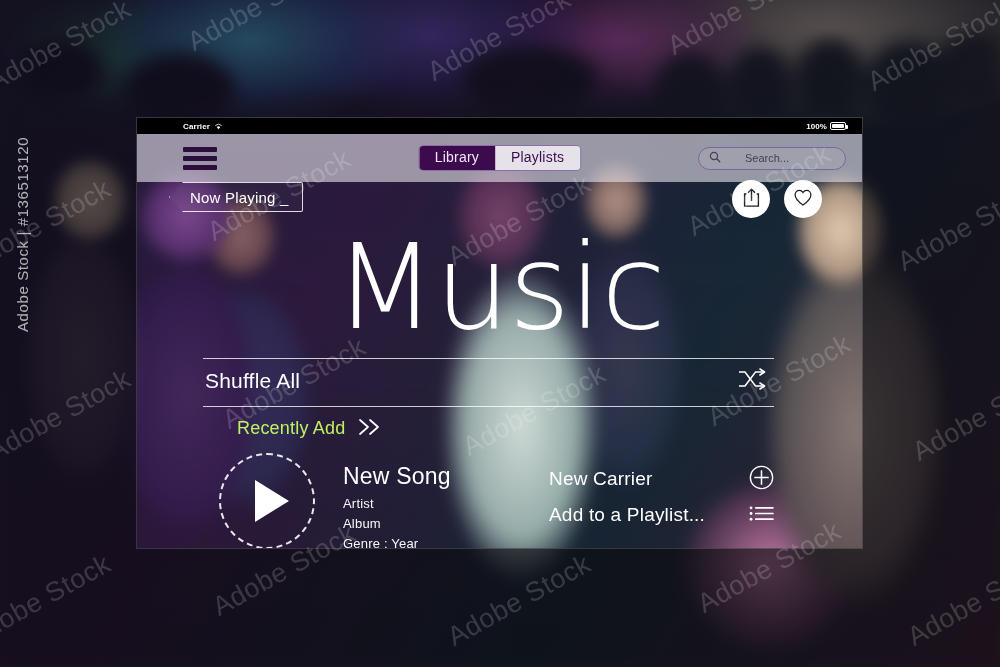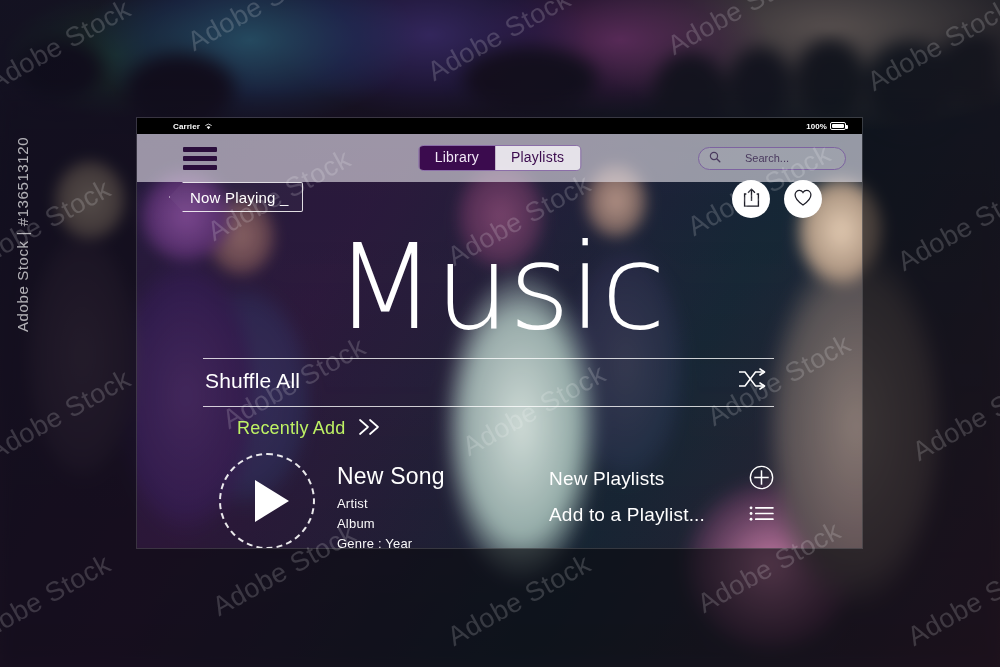--- a/index.html
+++ b/index.html
@@ -77,21 +77,21 @@
     overflow:hidden; border:1px solid rgba(255,255,255,.16);
   }
   
   .panel-photo{ position:absolute; left:-136px; top:-117px; width:1000px; height:667px; }
 
   .statusbar{
     position:absolute; left:0; right:0; top:0; height:16px; background:#000;
     display:flex; align-items:center; color:#fff; font-size:8px; font-weight:bold;
     letter-spacing:.1px;
   }
-  .sb-left{ position:absolute; left:36px; display:flex; align-items:center; gap:4px; }
+  .sb-left{ position:absolute; left:46px; display:flex; align-items:center; gap:4px; }
   .sb-center{ position:absolute; left:0; right:0; text-align:center; font-size:9px; }
   .sb-right{ position:absolute; right:16px; display:flex; align-items:center; gap:3px; }
   .wifi{ width:9px; height:8px; display:inline-block; }
   .batt{ width:16px; height:8px; border:1px solid #fff; border-radius:2px; position:relative; }
   .batt:after{ content:""; position:absolute; right:-3px; top:2px; width:2px; height:4px; background:#fff; border-radius:0 1px 1px 0; }
   .batt i{ position:absolute; left:1px; top:1px; bottom:1px; right:1px; background:#fff; border-radius:1px; display:block; }
 
   .navbar{
     position:absolute; left:0; right:0; top:16px; height:48px;
     background:rgba(228,224,233,.62);
@@ -167,21 +167,21 @@
     border:2px dashed rgba(255,255,255,.9);
     display:flex; align-items:center; justify-content:center;
     flex:0 0 auto; cursor:pointer;
   }
   .triangle{
     width:0; height:0; border-left:34px solid #fff;
     border-top:21px solid transparent; border-bottom:21px solid transparent;
     margin-left:9px;
   }
 
-  .song-meta{ margin-left:22px; padding-top:10px; color:#fff; }
+  .song-meta{ margin-left:28px; padding-top:10px; color:#fff; }
   .song-title{ font-size:23px; font-weight:400; letter-spacing:.2px; margin-bottom:4px; }
   .song-sub{ font-size:13px; font-weight:300; line-height:1.55; letter-spacing:.2px; opacity:.97; }
 
   .playlist-col{ margin-left:auto; width:225px; padding-top:8px; color:#fff; }
   .pl-row{ display:flex; align-items:center; justify-content:space-between; height:36px; cursor:pointer; }
   .pl-row .lbl{ font-size:19px; font-weight:300; letter-spacing:.2px; }
 
   
   .wm-layer{ position:absolute; inset:0; pointer-events:none; overflow:hidden; }
   .wm{
@@ -314,21 +314,21 @@
 
     <div class="song-meta">
       <div class="song-title">New Song</div>
       <div class="song-sub">Artist</div>
       <div class="song-sub">Album</div>
       <div class="song-sub">Genre : Year</div>
     </div>
 
     <div class="playlist-col">
       <div class="pl-row">
-        <span class="lbl">New Playlists</span>
+        <span class="lbl">New Carrier</span>
         <span>
           <svg viewBox="0 0 26 26" width="25" height="25">
             <circle cx="13" cy="13" r="11.6" stroke="#fff" stroke-width="1.4" fill="none"></circle>
             <line x1="13" y1="5.5" x2="13" y2="20.5" stroke="#fff" stroke-width="1.6"></line>
             <line x1="5.5" y1="13" x2="20.5" y2="13" stroke="#fff" stroke-width="1.6"></line>
           </svg>
         </span>
       </div>
 
       <div class="pl-row">

